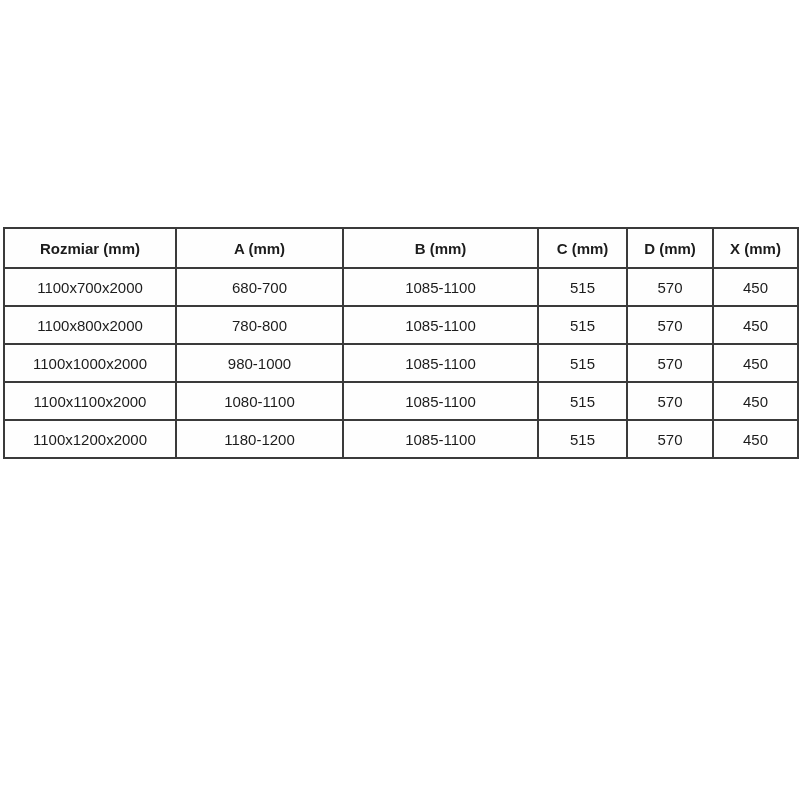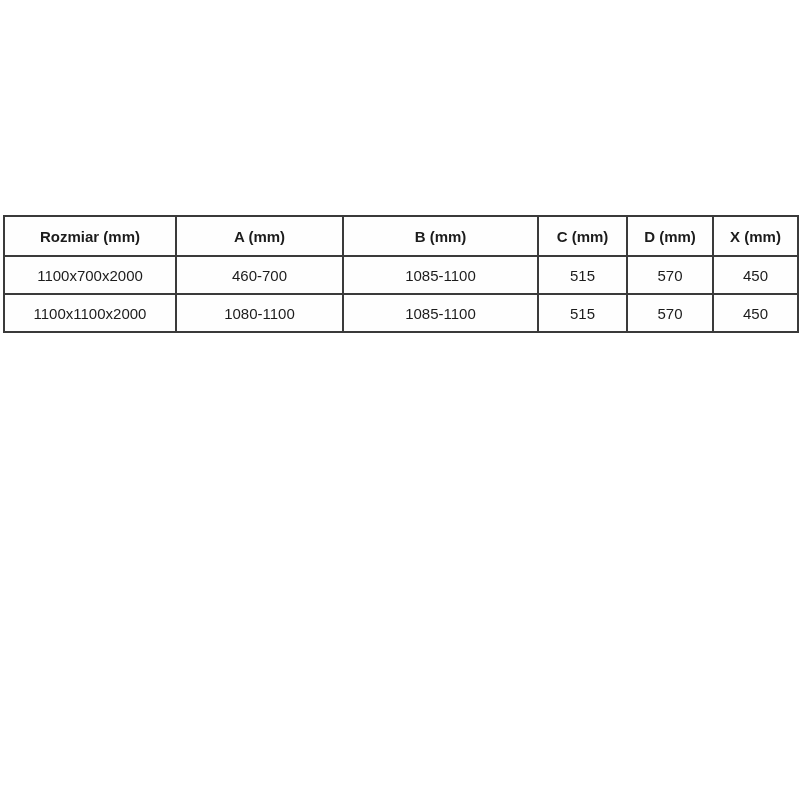--- a/index.html
+++ b/index.html
@@ -13,21 +13,21 @@
   .page {
     position: relative;
     width: 800px;
     height: 800px;
     background: #ffffff;
     overflow: hidden;
   }
   table.spec-table {
     position: absolute;
     left: 3px;
-    top: 215px;
+    top: 227px;
     width: 794px;
     border-collapse: collapse;
     table-layout: fixed;
     background: #fefefe;
   }
   table.spec-table th,
   table.spec-table td {
     border: 2px solid #3a3a3a;
     text-align: center;
     vertical-align: middle;
@@ -72,29 +72,53 @@
         <th>A (mm)</th>
         <th>B (mm)</th>
         <th>C (mm)</th>
         <th>D (mm)</th>
         <th>X (mm)</th>
       </tr>
     </thead>
     <tbody id="spec-tbody">
         <tr>
           <td>1100x700x2000</td>
-          <td>460-700</td>
+          <td>680-700</td>
+          <td>1085-1100</td>
+          <td>515</td>
+          <td>570</td>
+          <td>450</td>
+        </tr>
+        <tr>
+          <td>1100x800x2000</td>
+          <td>780-800</td>
+          <td>1085-1100</td>
+          <td>515</td>
+          <td>570</td>
+          <td>450</td>
+        </tr>
+        <tr>
+          <td>1100x1000x2000</td>
+          <td>980-1000</td>
           <td>1085-1100</td>
           <td>515</td>
           <td>570</td>
           <td>450</td>
         </tr>
         <tr>
           <td>1100x1100x2000</td>
           <td>1080-1100</td>
           <td>1085-1100</td>
           <td>515</td>
           <td>570</td>
           <td>450</td>
         </tr>
+        <tr>
+          <td>1100x1200x2000</td>
+          <td>1180-1200</td>
+          <td>1085-1100</td>
+          <td>515</td>
+          <td>570</td>
+          <td>450</td>
+        </tr>
       </tbody>
   </table>
 </div>
 
 </body></html>

